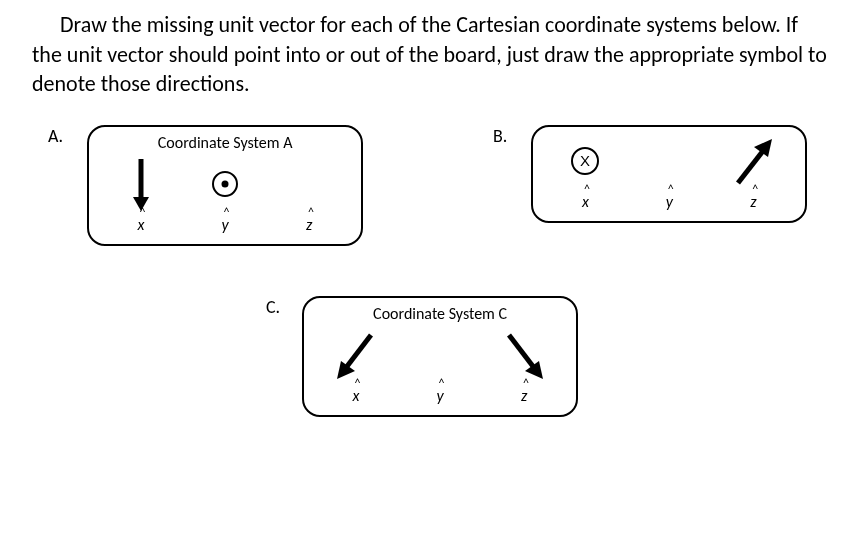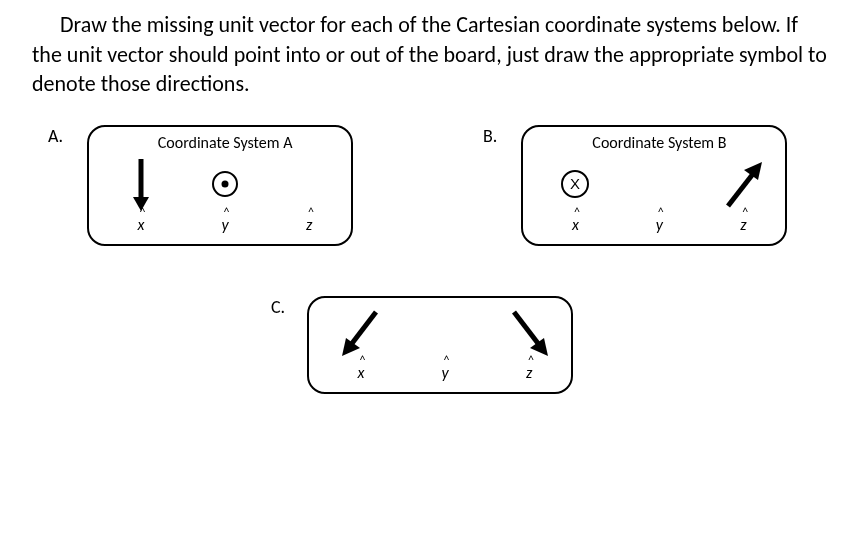--- a/index.html
+++ b/index.html
@@ -30,21 +30,21 @@
   }
   .part-label {
     font-size: 18px;
     font-weight: 500;
     margin-right: 24px;
     margin-top: 0;
   }
   .card {
     border: 2px solid #000;
     border-radius: 18px;
-    padding: 6px 8px 10px 18px;
+    padding: 6px 18px 10px 18px;
     position: relative;
   }
   .card-title {
     text-align: center;
     font-size: 16px;
     margin-bottom: 4px;
   }
   .vec-row {
     display: flex;
     align-items: flex-end;
@@ -120,21 +120,20 @@
           <div class="glyph"></div>
           <div class="label">z</div>
         </div>
       </div>
     </div>
   </div>
 
   <div class="part">
     <div class="part-label">B.</div>
     <div class="card">
-      <div class="card-title">Coordinate System B</div>
       <div class="vec-row">
         <div class="vec">
           <div class="glyph">
             <svg width="34" height="34" viewBox="0 0 34 34">
               <circle cx="17" cy="17" r="13" fill="none" stroke="#000" stroke-width="2"></circle>
               <text x="17" y="22" text-anchor="middle" font-size="15" font-family="Arial">X</text>
             </svg>
           </div>
           <div class="label">x</div>
         </div>
@@ -154,20 +153,21 @@
       </div>
     </div>
   </div>
 </div>
 
 <div class="row2">
 
   <div class="part">
     <div class="part-label">C.</div>
     <div class="card">
+      <div class="card-title">Coordinate System C</div>
       <div class="vec-row">
         <div class="vec">
           <div class="glyph">
             <svg width="50" height="56" viewBox="0 0 50 56">
               <line x1="40" y1="8" x2="14" y2="42" stroke="#000" stroke-width="5"></line>
               <polygon points="6,52 10,34 24,44" fill="#000"></polygon>
             </svg>
           </div>
           <div class="label">x</div>
         </div>

